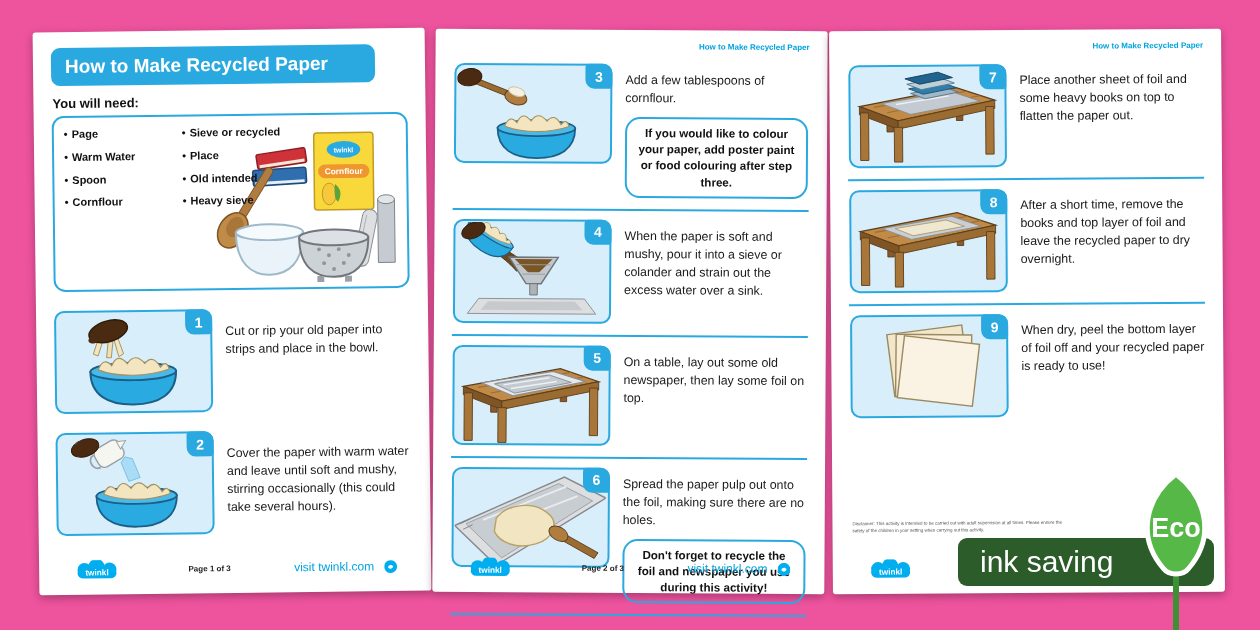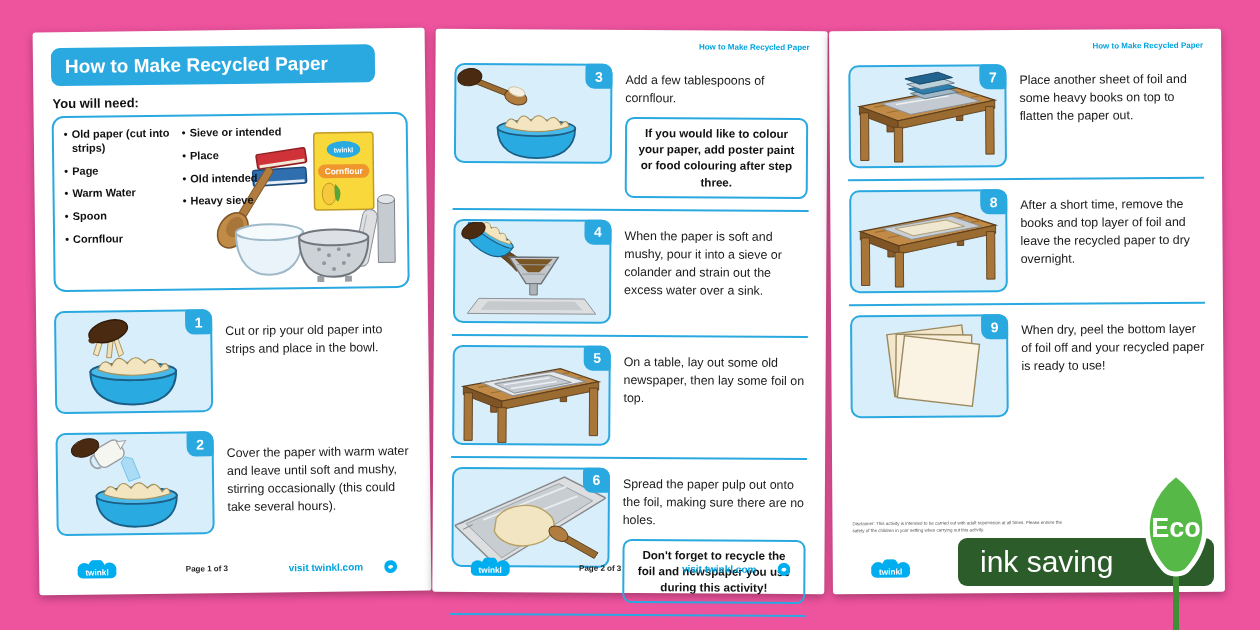--- a/index.html
+++ b/index.html
@@ -26,26 +26,26 @@
   .step-row{display:flex;margin-top:19px;}
   .img-box{width:158px;height:103px;background:#d9eefb;border:2.5px solid #2aa9e0;border-radius:10px;
            position:relative;flex:none;box-sizing:border-box;overflow:visible;}
   .img-box svg.scene{position:absolute;inset:1px;width:151px;height:96px;}
   .badge{position:absolute;top:-2px;right:-2px;width:27px;height:25px;background:#2aa9e0;color:#fff;
          font-weight:bold;font-size:14px;display:flex;align-items:center;justify-content:center;
          border-radius:4px 9px 4px 9px;}
   .step-text{font-size:12.4px;line-height:1.45;color:#1a1a1a;padding-left:13px;padding-top:14px;font-weight:500;}
   .footer{position:absolute;left:16px;right:16px;bottom:7px;display:flex;align-items:center;}
   .footer .mid{flex:1;text-align:center;font-size:8px;font-weight:bold;color:#222;}
-  .visit{font-size:10px;font-weight:bold;color:#00a3df;margin-right:21px;text-decoration:none;cursor:pointer;}
+  .visit{font-size:12px;font-weight:normal;color:#00a3df;margin-right:10px;text-decoration:none;cursor:pointer;}
   .page-header{text-align:right;color:#00a3df;font-weight:bold;font-size:8px;margin:0 0 4px;}
   .sec{display:flex;padding:9px 1px 11px;border-bottom:2px solid #2aa9e0;}
   .sec.last{border-bottom:none;}
   .sec-text{font-size:12.4px;line-height:1.45;color:#1a1a1a;padding-left:13px;padding-top:8px;font-weight:500;flex:1;}
-  .note{border:2px solid #2aa9e0;border-radius:9px;padding:6px 9px;margin-top:9px;font-size:11.6px;
+  .note{border:2px solid #2aa9e0;border-radius:15px;padding:6px 9px;margin-top:9px;font-size:11.6px;
         font-weight:600;text-align:center;line-height:1.4;color:#111;}
   .disclaimer{font-size:4.5px;color:#555;width:215px;line-height:1.5;margin-top:92px;margin-left:2px;}
   .ink-bar{position:absolute;left:958px;top:538px;width:256px;height:48px;background:#2d5c2b;border-radius:9px;
            color:#fff;font-size:30px;display:flex;align-items:center;padding-left:22px;box-sizing:border-box;z-index:5;}
   .eco-leaf{position:absolute;left:1128px;top:470px;width:96px;height:160px;z-index:6;}
 </style>
 </head>
 <body>
 
 <svg width="0" height="0" style="position:absolute" aria-hidden="true">
@@ -85,38 +85,35 @@
 
 <div class="page" id="page-1">
  <div class="inner">
   <div class="title-bar">How to Make Recycled Paper</div>
   <div class="ywn">You will need:</div>
 
   <div class="materials">
     <div class="mat-cols">
       <ul class="mat-col c1">
         <li>
-              <span>Old paper (cut into strips)</span>
-            </li>
-        <li>
               <span>Page</span>
             </li>
         <li>
               <span>Warm Water</span>
             </li>
         <li>
               <span>Spoon</span>
             </li>
         <li>
               <span>Cornflour</span>
             </li>
       </ul>
       <ul class="mat-col c2">
         <li>
-              <span>Sieve or intended</span>
+              <span>Sieve or recycled</span>
             </li>
         <li>
               <span>Place</span>
             </li>
         <li>
               <span>Old intended</span>
             </li>
         <li>
               <span>Heavy sieve</span>
             </li>

